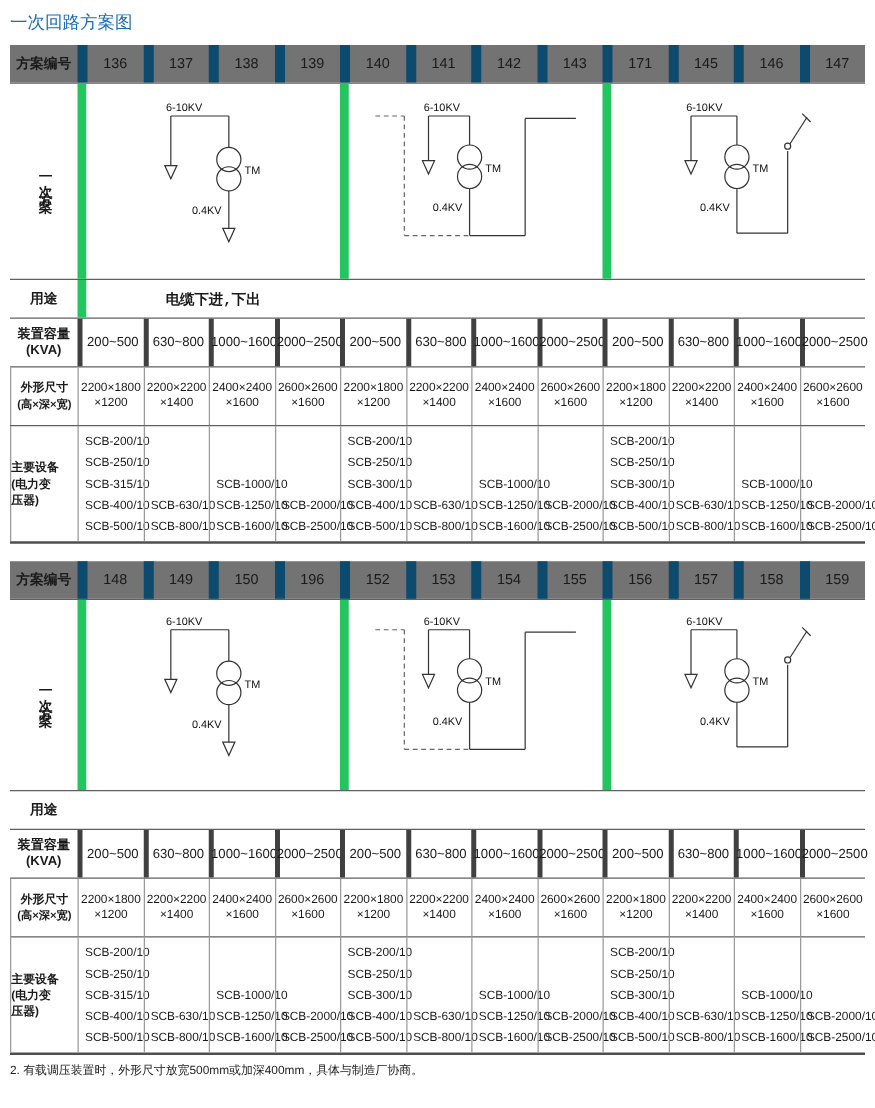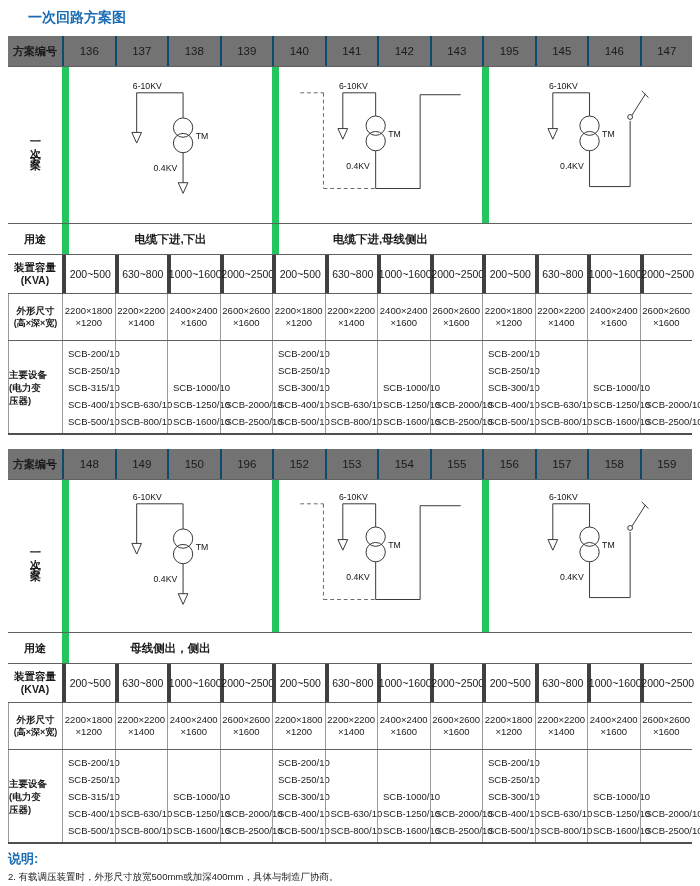--- a/index.html
+++ b/index.html
@@ -1,37 +1,37 @@
 <!DOCTYPE html>
 <html><head>
 <meta charset="utf-8">
 <style>
   html,body{margin:0;padding:0;background:#fff;}
   body{width:700px;font-family:"Liberation Sans","DejaVu Sans",sans-serif;color:#1a1a1a;}
-  .page-title{color:#1a6cb5;font-weight:bold;font-size:14px;padding:9px 8px 9px 8px;margin-left:20px;}
+  .page-title{color:#1a6cb5;font-weight:normal;font-size:14px;padding:9px 8px 9px 8px;}
   .tbl{margin:0 8px;border-bottom:2px solid #4f4f4f;}
   .tbl2{margin-top:14px;}
   .row{display:grid;grid-template-columns:54px repeat(12,1fr);}
   .row + .row{border-top:1px solid #606060;}
   .cell{display:flex;align-items:center;justify-content:center;min-width:0;}
   
   .hdr{background:#737373;height:30px;}
-  .hdr .cell{font-size:11.5px;border-left:2px solid #0c4a6e;}
+  .hdr .cell{font-size:11.5px;border-left:8px solid #0c4a6e;}
   .hdr .lbl{border-left:none;font-weight:bold;font-size:11px;}
   
   .lbl{font-weight:bold;font-size:11px;text-align:center;flex-direction:column;line-height:13px;}
   .lbl .sub{font-size:9px;font-weight:bold;}
   
   .diag{height:156px;}
   .diag2{height:152px;}
   .vert{writing-mode:vertical-lr;text-orientation:upright;letter-spacing:5px;font-weight:bold;font-size:11px;}
   .grp{grid-column:span 4;border-left:7px solid #22c55e;}
   
   .usage{height:30px;}
-  .usage .grp{font-weight:bold;font-size:11.5px;}
+  .usage .grp{font-weight:bold;font-size:11.5px;font-family:Liberation Mono, monospace;}
   
   .cap{height:38px;}
   .cap .cell{font-size:10.5px;border-left:4px solid #404040;}
   .cap .lbl,.dim .lbl,.eq .lbl{border-left:none;}
   
   .dim{height:46px;}
   .dim .cell{font-size:9.5px;border-left:1px solid #9a9a9a;flex-direction:column;line-height:12px;text-align:center;}
   
   .eq{height:92px;}
   .eq .cell{font-size:9.5px;border-left:1px solid #9a9a9a;flex-direction:column;justify-content:center;align-items:flex-start;padding-left:5px;line-height:17px;box-sizing:border-box;}
@@ -56,21 +56,21 @@
   <div class="row hdr">
     <div class="cell lbl">方案编号</div>
     <div class="cell">136</div>
     <div class="cell">137</div>
     <div class="cell">138</div>
     <div class="cell">139</div>
     <div class="cell">140</div>
     <div class="cell">141</div>
     <div class="cell">142</div>
     <div class="cell">143</div>
-    <div class="cell">195</div>
+    <div class="cell">171</div>
     <div class="cell">145</div>
     <div class="cell">146</div>
     <div class="cell">147</div>
   </div>
 
   <div class="row diag">
     <div class="cell lbl">
         <span class="vert">一次方案</span>
       </div>
     <div class="cell grp">
@@ -125,21 +125,20 @@
         <circle class="coil" cx="146" cy="46" r="2.5"></circle>
         <path class="wire" d="M148,44 L162,22"></path>
         <path class="wire" d="M158,19 L165,26"></path>
       </svg>
     </div>
   </div>
 
   <div class="row usage">
     <div class="cell lbl">用途</div>
     <div class="cell grp">电缆下进,下出</div>
-    <div class="cell grp">电缆下进,母线侧出</div>
   </div>
 
   <div class="row cap">
     <div class="cell lbl">
         <span>装置容量</span>
         <span>(KVA)</span>
       </div>
     <div class="cell">200~500</div>
     <div class="cell">630~800</div>
     <div class="cell">1000~1600</div>
@@ -374,21 +373,20 @@
         <path class="wire" d="M146,118 V50"></path>
         <circle class="coil" cx="146" cy="46" r="2.5"></circle>
         <path class="wire" d="M148,44 L162,22"></path>
         <path class="wire" d="M158,19 L165,26"></path>
       </svg>
     </div>
   </div>
 
   <div class="row usage">
     <div class="cell lbl">用途</div>
-    <div class="cell grp">母线侧出，侧出</div>
   </div>
 
   <div class="row cap">
     <div class="cell lbl">
         <span>装置容量</span>
         <span>(KVA)</span>
       </div>
     <div class="cell">200~500</div>
     <div class="cell">630~800</div>
     <div class="cell">1000~1600</div>
@@ -545,16 +543,15 @@
         <span class="ln"></span>
         <span class="ln"></span>
         <span class="ln"></span>
         <span class="ln">SCB-2000/10</span>
         <span class="ln">SCB-2500/10</span>
       </div>
   </div>
 </div>
 
 <div class="notes">
-  <div class="notes-title">说明:</div>
   <div class="note">2. 有载调压装置时，外形尺寸放宽500mm或加深400mm，具体与制造厂协商。</div>
 
 </div>
 
 </body></html>

